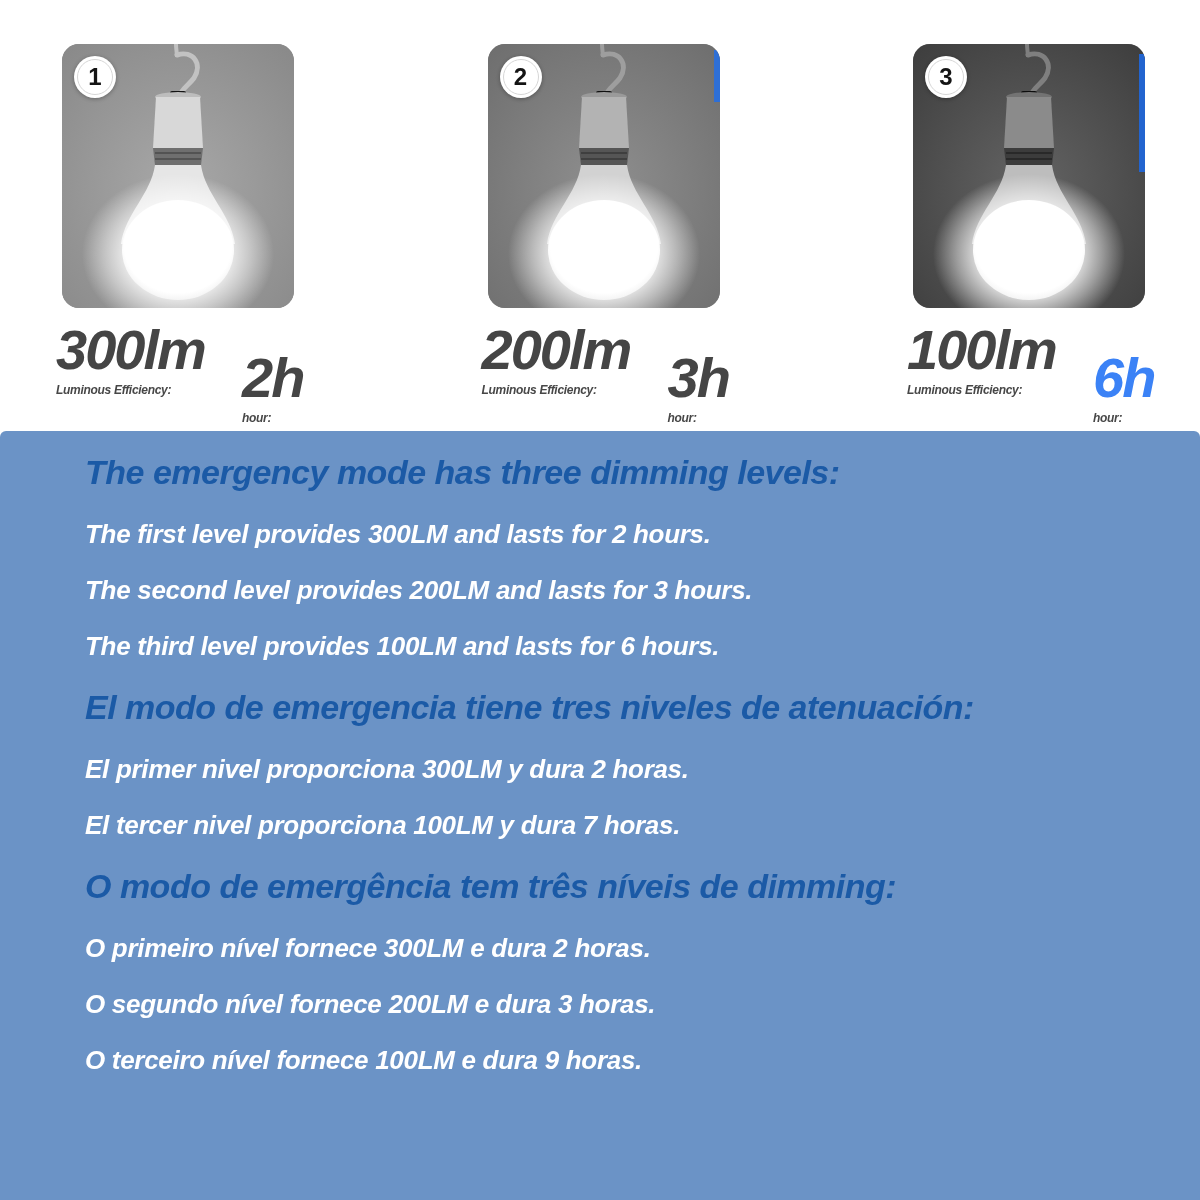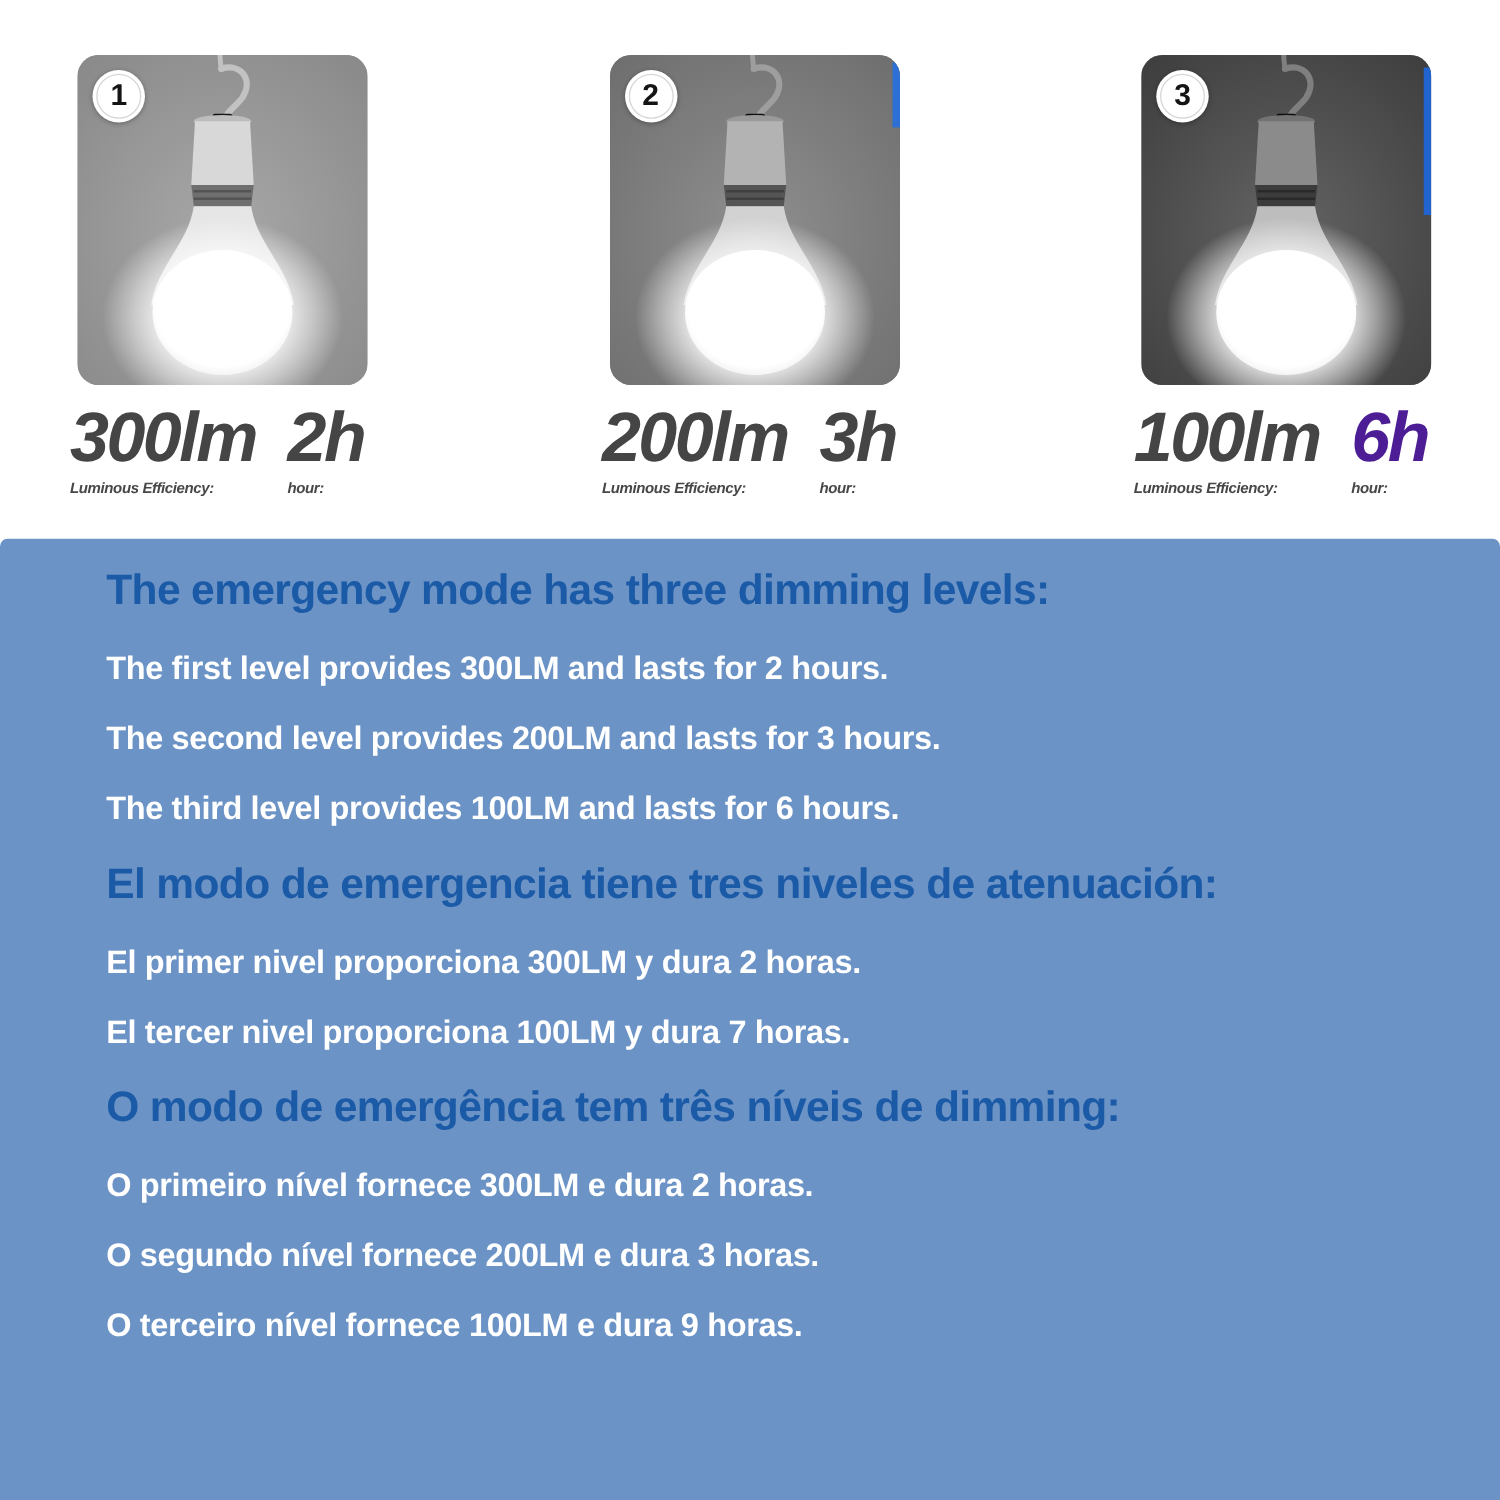--- a/index.html
+++ b/index.html
@@ -38,37 +38,38 @@
   }
   .badge-num{
     font-size:24px;font-weight:800;color:#141414;line-height:1;
     position:relative;z-index:1;
   }
 
   
   .metrics{position:relative;height:80px;margin-top:14px;overflow:visible;}
   .metric{position:absolute;top:0;white-space:nowrap;}
   .metric.lumens{left:-6px;}
-  .metric.hours{left:168px;}
+  .metric.hours{left:180px;margin-top:28px;}
   .metric .value{
     font-style:italic;font-weight:700;font-size:56px;line-height:1;
     letter-spacing:-2px;color:var(--metric-gray,#454545);text-align:right;
   }
   .metric .label{
     font-style:italic;font-weight:700;font-size:12px;letter-spacing:-0.3px;
     color:#474747;margin-top:5px;
   }
 
   
   .panel{
     margin-top:29px;flex:1;
     background:var(--panel-blue,#6B93C6);
     padding:22px 30px 30px 85px;
     box-sizing:border-box;
     border-radius:6px 6px 0 0;
+    font-style:italic;
   }
   .panel section{margin:0 0 24px 0;}
   .panel h2{
     margin:0 0 28px 0;
     font-size:34px;font-weight:800;letter-spacing:-0.5px;
     color:var(--heading-blue,#1B5AA6);
     line-height:1.15;
   }
   .panel p{
     margin:0 0 26px 0;
@@ -226,21 +227,21 @@
         <div class="badge">
           <span class="badge-num">3</span>
         </div>
       </div>
       <div class="metrics">
         <div class="metric lumens">
           <div class="value">100lm</div>
           <div class="label">Luminous Efficiency:</div>
         </div>
         <div class="metric hours">
-          <div class="value" style="color: #4c1d95;">6h</div>
+          <div class="value" style="color: #3b82f6;">6h</div>
           <div class="label">hour:</div>
         </div>
       </div>
     </div>
 
   </div>
 
   <div class="panel">
 
     <section>

